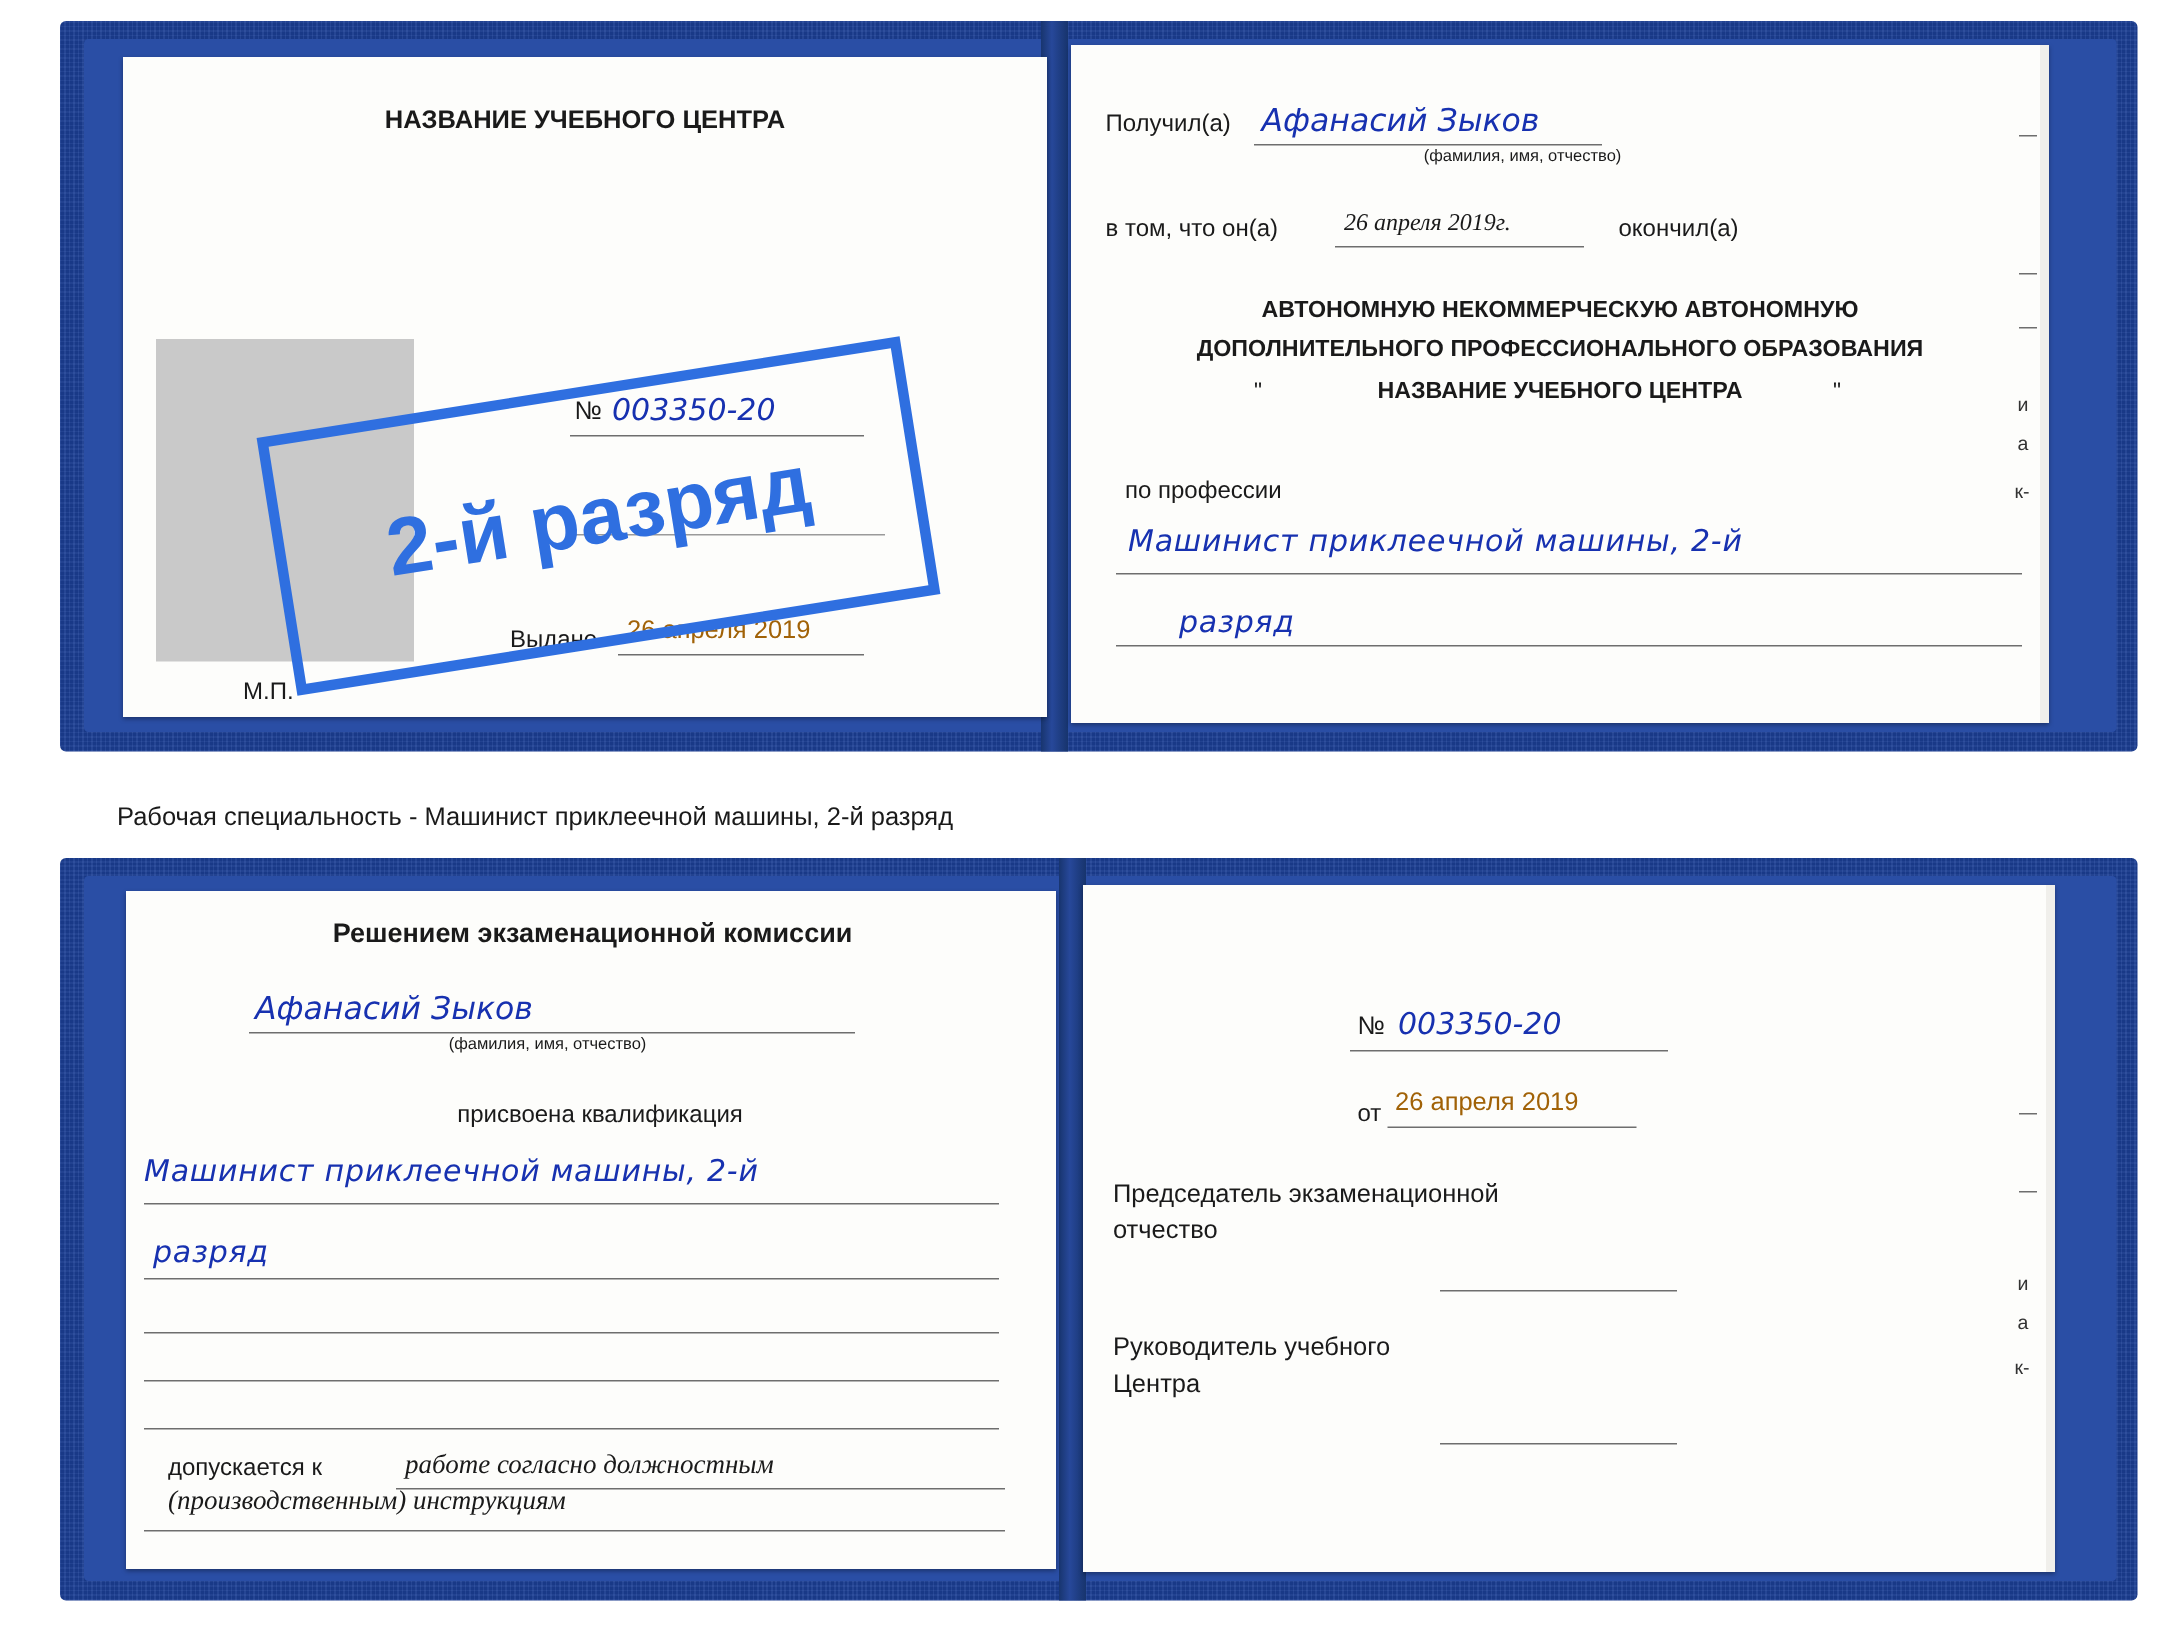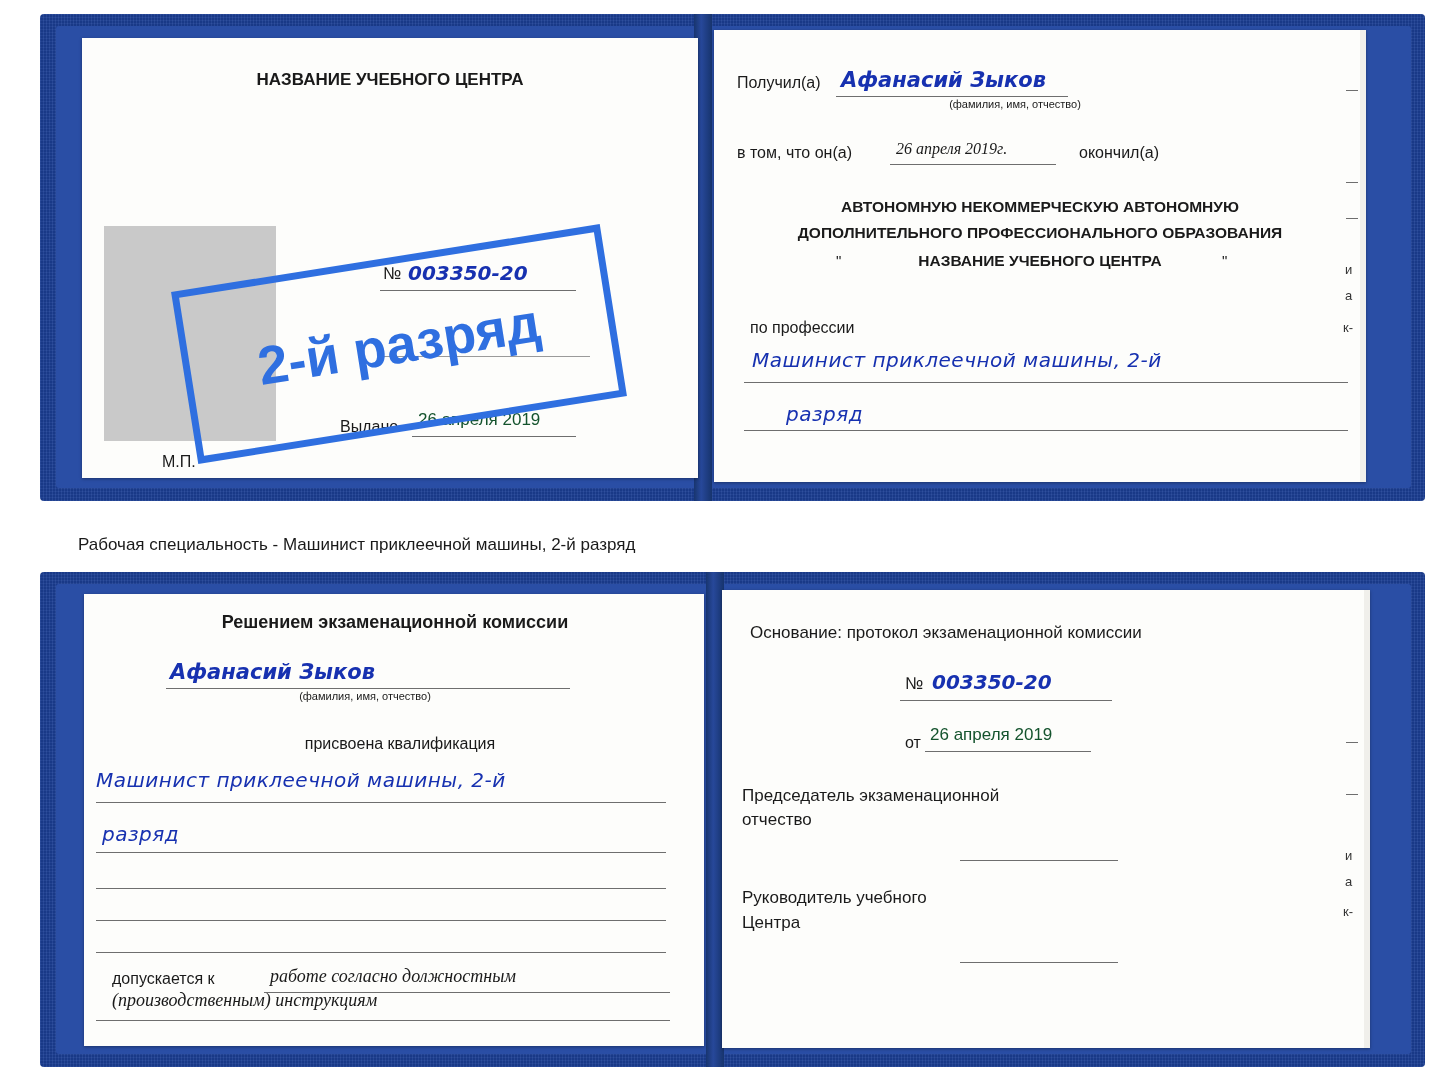--- a/index.html
+++ b/index.html
@@ -68,26 +68,26 @@
   .center { text-align: center; }
   .hand {
     font-family: "DejaVu Sans", sans-serif;
     color: #1731b0;
     font-style: italic;
     letter-spacing: 0.5px;
   }
   .hand-b {
     font-family: "DejaVu Sans", sans-serif;
     color: #1731b0;
-    font-weight: bold;
+    font-weight: normal;
     font-style: italic;
   }
   .typed {
     font-family: "Liberation Sans", sans-serif;
-    color: #14532d;
+    color: #a16207;
   }
   .ital-serif {
     font-family: "Liberation Serif", serif;
     font-style: italic;
     color: #1a1a1a;
   }
   .small { font-size: 11px; }
   .rule {
     position: absolute;
     height: 1px;
@@ -220,21 +220,20 @@
   <div class="rule" style="left:96px; top:888px; width:570px;"></div>
   <div class="rule" style="left:96px; top:920px; width:570px;"></div>
   <div class="rule" style="left:96px; top:952px; width:570px;"></div>
 
   <div class="t" style="left:112px; top:970px; font-size:16px;">допускается к</div>
   <div class="t ital-serif" style="left:270px; top:966px; font-size:18px;">работе согласно должностным</div>
   <div class="rule" style="left:264px; top:992px; width:406px;"></div>
   <div class="t ital-serif" style="left:112px; top:990px; font-size:18px;">(производственным) инструкциям</div>
   <div class="rule" style="left:96px; top:1020px; width:574px;"></div>
 
-  <div class="t" style="left:750px; top:623px; font-size:17px;">Основание: протокол экзаменационной комиссии</div>
 
   <div class="t" style="left:905px; top:674px; font-size:17px;">№</div>
   <div class="t hand-b" style="left:932px; top:670px; font-size:20px;">003350-20</div>
   <div class="rule" style="left:900px; top:700px; width:212px;"></div>
 
   <div class="t" style="left:905px; top:734px; font-size:16px;">от</div>
   <div class="t typed" style="left:930px; top:725px; font-size:17px;">26 апреля 2019</div>
   <div class="rule" style="left:925px; top:751px; width:166px;"></div>
 
   <div class="t" style="left:742px; top:786px; font-size:17px;">Председатель экзаменационной</div>

